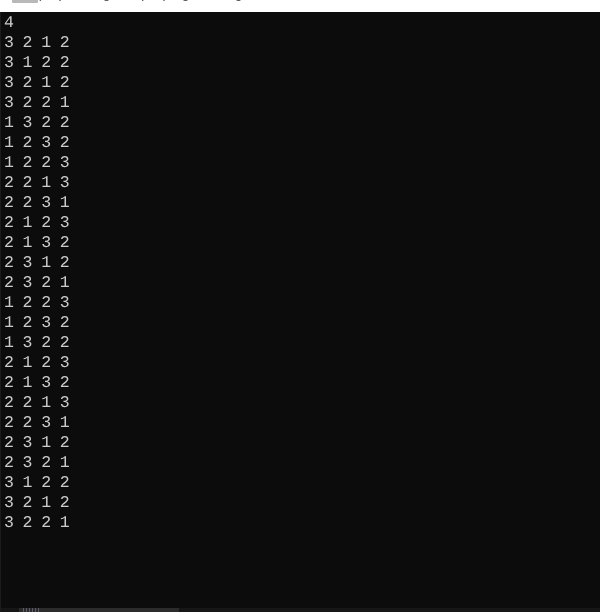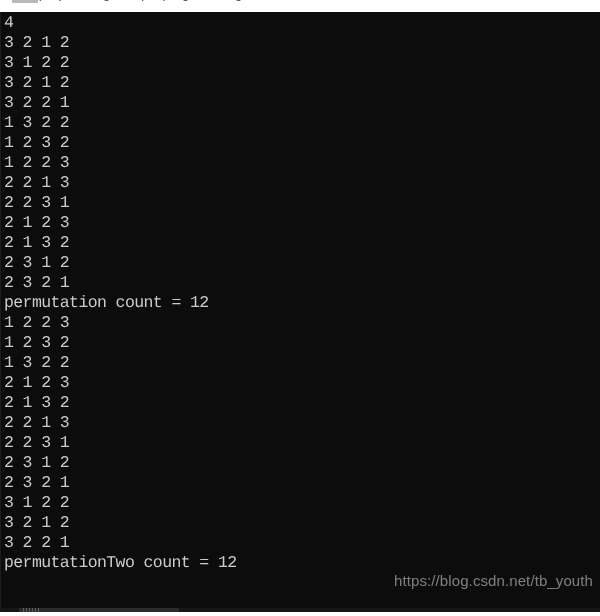--- a/index.html
+++ b/index.html
@@ -148,37 +148,34 @@
         <span class="line">3 2 2 1</span>
         <span class="line">1 3 2 2</span>
         <span class="line">1 2 3 2</span>
         <span class="line">1 2 2 3</span>
         <span class="line">2 2 1 3</span>
         <span class="line">2 2 3 1</span>
         <span class="line">2 1 2 3</span>
         <span class="line">2 1 3 2</span>
         <span class="line">2 3 1 2</span>
         <span class="line">2 3 2 1</span>
-        <span class="line">permutation count = 12</span>
         <span class="line">1 2 2 3</span>
         <span class="line">1 2 3 2</span>
         <span class="line">1 3 2 2</span>
         <span class="line">2 1 2 3</span>
         <span class="line">2 1 3 2</span>
         <span class="line">2 2 1 3</span>
         <span class="line">2 2 3 1</span>
         <span class="line">2 3 1 2</span>
         <span class="line">2 3 2 1</span>
         <span class="line">3 1 2 2</span>
         <span class="line">3 2 1 2</span>
         <span class="line">3 2 2 1</span>
-        <span class="line">permutationTwo count = 12</span>
       </div>
 
-    <div class="watermark">https://blog.csdn.net/tb_youth</div>
 
     <div class="bottom-edge">
       <div class="bottom-edge-left"></div>
       <div class="bottom-edge-ticks"></div>
     </div>
   </div>
 
 </div>
 
 </body></html>

